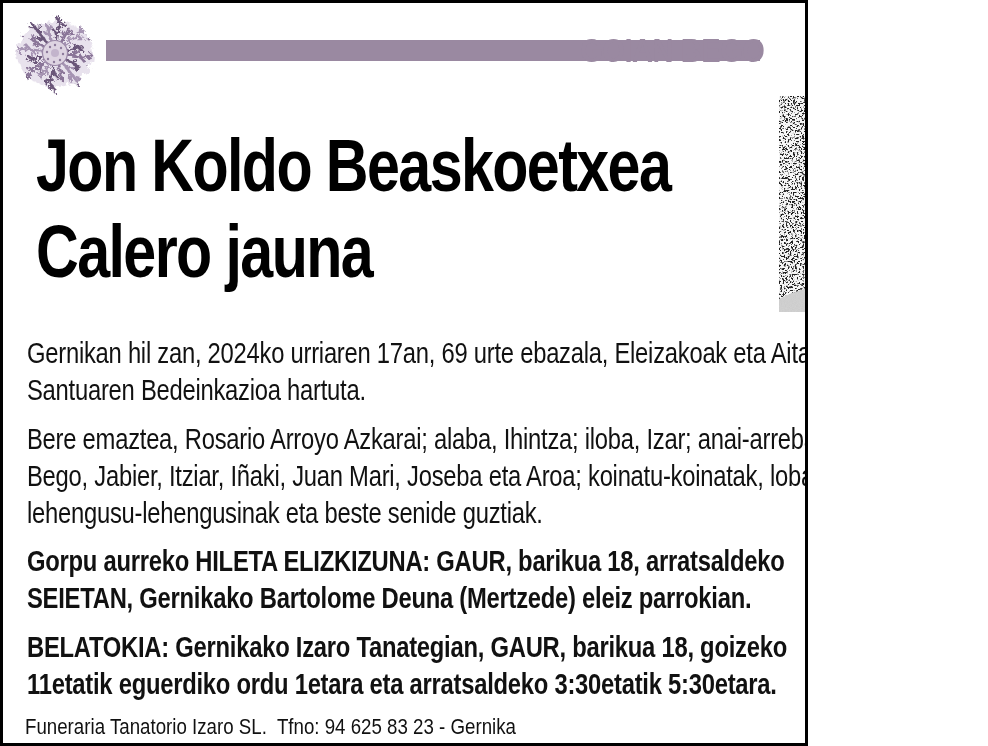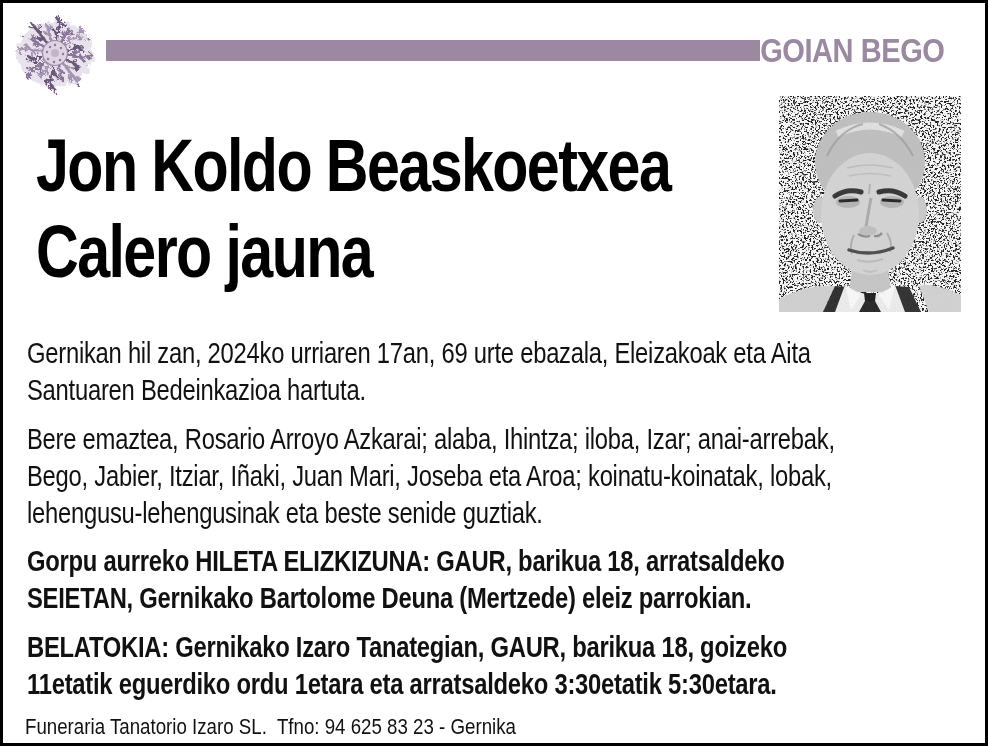--- a/index.html
+++ b/index.html
@@ -1,18 +1,18 @@
 <!DOCTYPE html>
 <html><head>
 <meta charset="utf-8">
 <style>
   html,body{margin:0;padding:0;background:#ffffff;}
   .sheet{
     position:relative;
-    width:988px;height:746px;
+    width:808px;height:746px;
     box-sizing:border-box;
     border:3px solid #000000;
     background:#ffffff;
     font-family:"Liberation Sans", sans-serif;
     overflow:hidden;
     padding-left:36px;
   }
   .thistle{position:absolute;left:5px;top:5px;width:94px;height:94px;}
   .bar{position:absolute;left:103px;top:37px;width:654px;height:21px;background:#9A89A1;}
   .motto{

